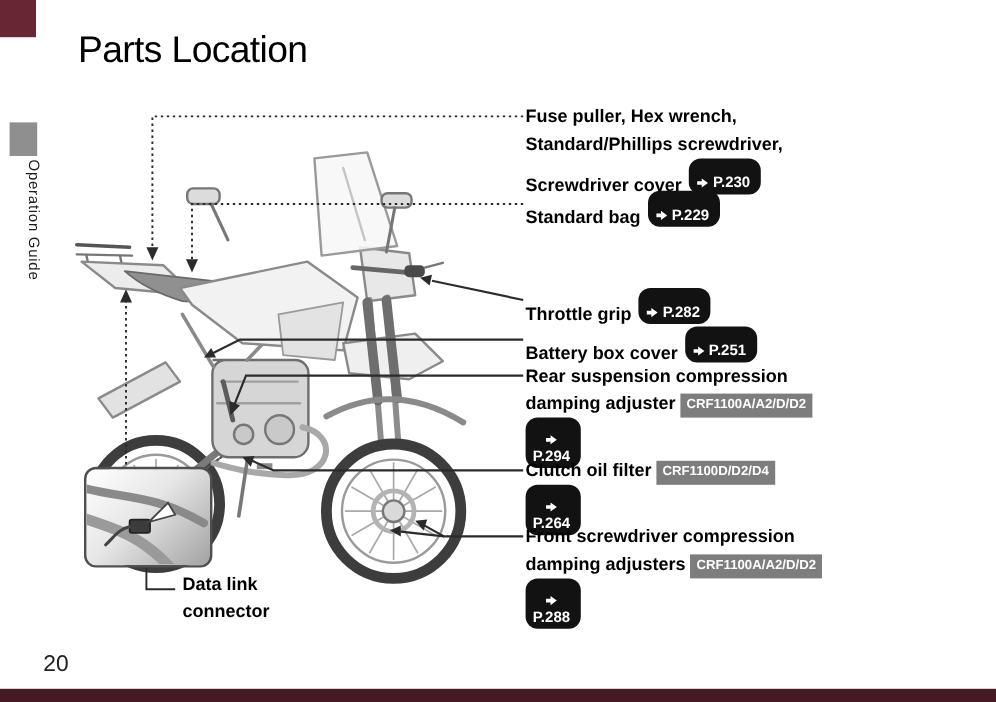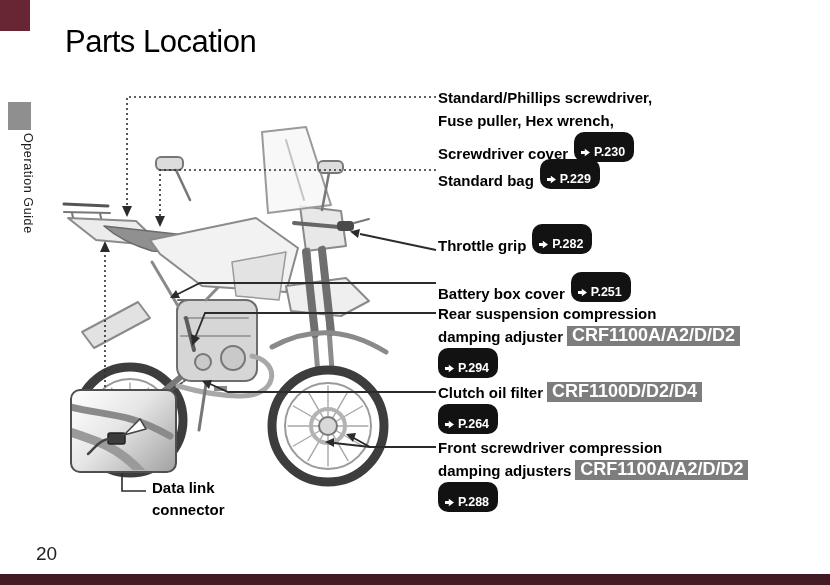--- a/index.html
+++ b/index.html
@@ -18,25 +18,25 @@
   .page-num { position:absolute; left:36px; top:543px; font-size:19px; color:#222; }
 
   .diagram-svg { position:absolute; left:0; top:0; z-index:1; }
 
   .inset { position:absolute; left:70px; top:389px; width:107px; height:84px; border:2.5px solid #4f4f4f; border-radius:10px;
            background:linear-gradient(135deg,#ffffff 0%,#e6e6e6 45%,#a2a2a2 100%); z-index:2; overflow:hidden; }
 
   .callout { position:absolute; z-index:3; }
   .co-line { height:23px; line-height:23px; white-space:nowrap; }
   .co-text { font-size:15px; font-weight:bold; color:#000; }
-  .model-badge { display:inline-block; background:var(--badge-gray,#7d7d7d); color:#fff; font-size:18px; font-weight:bold;
+  .model-badge { display:inline-block; background:var(--badge-gray,#7d7d7d); color:#fff; font-size:11px; font-weight:bold;
                  padding:1px 5px 2px; margin-left:4px; line-height:17px; vertical-align:1px; }
   .pill { display:inline-flex; align-items:center; gap:3px; background:var(--pill-black,#121212); border-radius:10px;
           padding:14px 9px 3px 6px; margin-left:6px; vertical-align:2px; }
-  .pill.solo { margin-left:0; }
+  .pill.solo { margin-left:0;flex-direction:column; }
   .pill-text { color:#fff; font-size:12.5px; font-weight:bold; line-height:1; }
 
   .inset-label { position:absolute; left:152px; top:477px; z-index:3; }
   .inset-label .co-line { height:22px; line-height:22px; }
 </style>
 </head>
 <body>
 
 <div class="page">
 
@@ -170,22 +170,22 @@
     <svg width="102" height="79" viewBox="0 0 102 79" fill="none" stroke-linecap="round">
       <path d="M-5,15 C30,25 55,20 98,45" stroke="#8a8a8a" stroke-width="7"></path>
       <path d="M-5,40 C25,50 45,55 70,82" stroke="#9a9a9a" stroke-width="9"></path>
       <rect x="36" y="42" width="17" height="11" rx="2" fill="#3c3c3c" stroke="#222" stroke-width="1.5"></rect>
       <path d="M36,48 C26,50 22,58 16,63" stroke="#444" stroke-width="2.5"></path>
       <polygon points="52,44 68,28 74,38" fill="#ffffff" stroke="#444" stroke-width="1.5"></polygon>
     </svg>
   </div>
 
   <div class="callout" style="left:438px; top:86px">
+    <div class="co-line"><span class="co-text">Fuse puller, Hex wrench,</span></div>
     <div class="co-line"><span class="co-text">Standard/Phillips screwdriver,</span></div>
-    <div class="co-line"><span class="co-text">Fuse puller, Hex wrench,</span></div>
     <div class="co-line">
       <span class="co-text">Screwdriver cover</span><span class="pill">
           <svg width="11" height="9" viewBox="0 0 12 10">
             <path d="M1,3.3 H5.2 V0.8 L11,5 L5.2,9.2 V6.7 H1 Z" fill="#fff"></path>
           </svg>
           <span class="pill-text">P.230</span>
         </span>
     </div>
   </div>
 
@@ -193,21 +193,21 @@
     <div class="co-line">
       <span class="co-text">Standard bag</span><span class="pill">
           <svg width="11" height="9" viewBox="0 0 12 10">
             <path d="M1,3.3 H5.2 V0.8 L11,5 L5.2,9.2 V6.7 H1 Z" fill="#fff"></path>
           </svg>
           <span class="pill-text">P.229</span>
         </span>
     </div>
   </div>
 
-  <div class="callout" style="left:438px; top:224px">
+  <div class="callout" style="left:438px; top:240px">
     <div class="co-line">
       <span class="co-text">Throttle grip</span><span class="pill">
           <svg width="11" height="9" viewBox="0 0 12 10">
             <path d="M1,3.3 H5.2 V0.8 L11,5 L5.2,9.2 V6.7 H1 Z" fill="#fff"></path>
           </svg>
           <span class="pill-text">P.282</span>
         </span>
     </div>
   </div>
 

